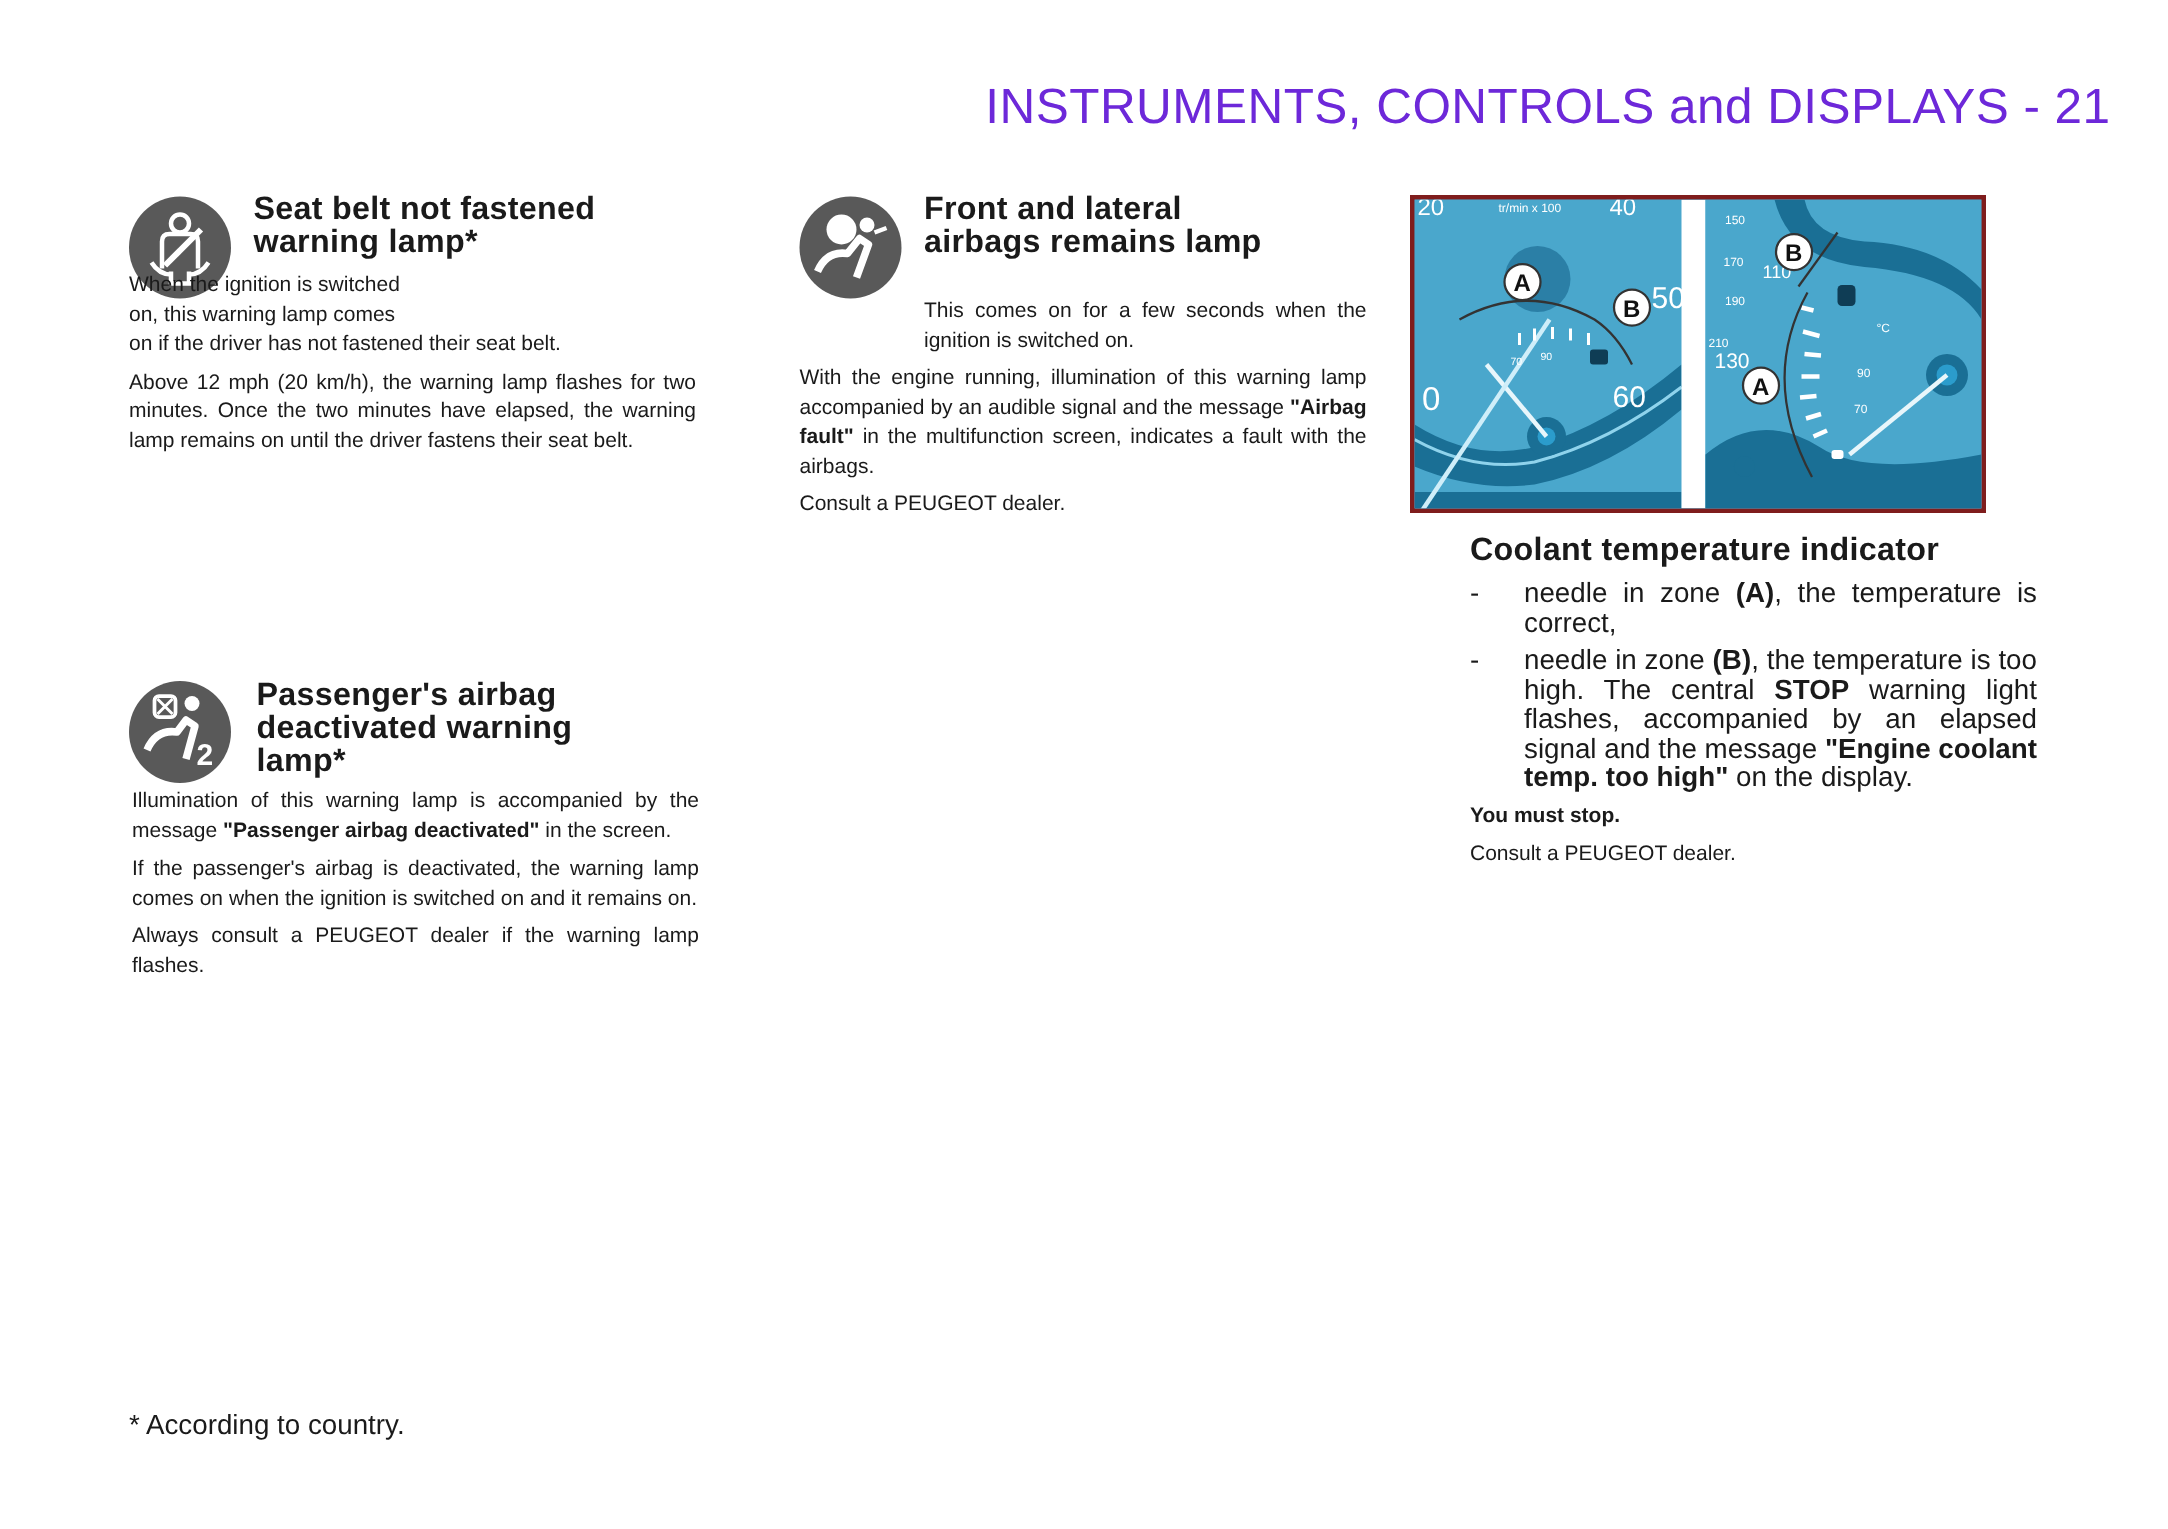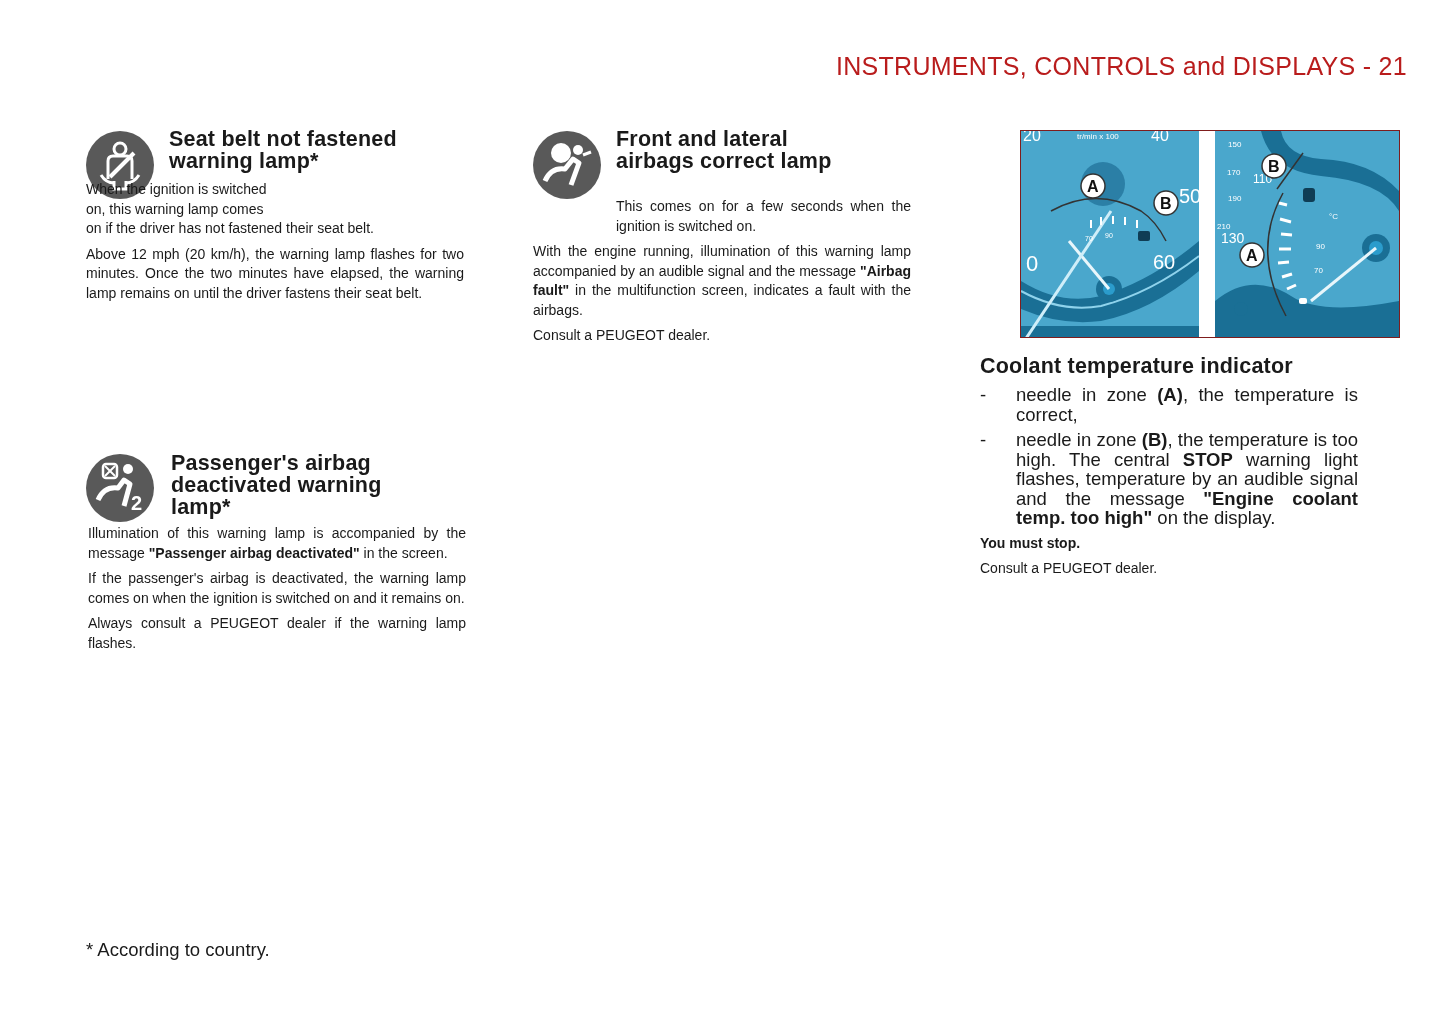--- a/index.html
+++ b/index.html
@@ -1,43 +1,43 @@
 <!DOCTYPE html>
 <html><head>
 <meta charset="utf-8">
 <style>
   html, body { margin: 0; padding: 0; }
   body {
     width: 1445px; height: 1019px; background: #ffffff; position: relative; overflow: hidden;
     font-family: "Liberation Sans", sans-serif; color: #1a1a1a;
   }
   .header-title {
-    position: absolute; top: 52px; right: 38px; font-size: 25px; letter-spacing: 0.3px;
-    color: #b91c1c; white-space: nowrap;
+    position: absolute; top: 52px; right: 38px; font-size: 33px; letter-spacing: 0.3px;
+    color: #6d28d9; white-space: nowrap;
   }
   .col { position: absolute; width: 378px; }
   .icon {
     position: absolute; width: 68px; height: 68px; border-radius: 50%; background: #595959;
     display: flex; align-items: center; justify-content: center; overflow: hidden;
   }
   .icon svg { width: 68px; height: 68px; display: block; }
   .sec-title {
     font-weight: bold; font-size: 21.5px; line-height: 22px; color: #1a1a1a; letter-spacing: 0.2px;
   }
   .para {
     font-size: 14px; line-height: 19.5px; text-align: justify; text-align-last: left; margin: 0 0 6px 0;
   }
   .indent { margin-left: 83px; }
   b { font-weight: bold; }
   .bullet { display: flex; font-size: 18.5px; line-height: 19.5px; margin-bottom: 6px; }
   .bullet .dash { width: 36px; flex: 0 0 36px; }
   .bullet .txt { flex: 1; text-align: justify; text-align-last: left; }
   .footnote { position: absolute; left: 86px; top: 939px; font-size: 18.5px; }
   .figure {
-    position: absolute; left: 1020px; top: 130px; width: 378px; height: 206px; border: 1px solid #7f1d1d;
+    position: absolute; left: 940px; top: 130px; width: 378px; height: 206px; border: 3px solid #7f1d1d;
     background: #4aa7cc; overflow: hidden;
   }
   .figure svg { display: block; }
 </style>
 </head>
 <body>
 
 <div class="header-title">INSTRUMENTS, CONTROLS and DISPLAYS - 21</div>
 
 <div class="icon" style="left:86px; top:131px;">
@@ -91,21 +91,21 @@
   <svg viewBox="0 0 68 68">
     <circle cx="28" cy="22" r="10" fill="#fff"></circle>
     <circle cx="45" cy="19" r="5" fill="#fff"></circle>
     <line x1="50" y1="24" x2="58" y2="21" stroke="#fff" stroke-width="3"></line>
     <path d="M12 50 Q18 36 32 38 L40 28 L46 32 L38 54" fill="none" stroke="#fff" stroke-width="5" stroke-linejoin="round"></path>
   </svg>
 </div>
 <div class="col" style="left:533px; top:128px;">
   <div class="sec-title indent">
     <div>Front and lateral</div>
-    <div>airbags correct lamp</div>
+    <div>airbags remains lamp</div>
   </div>
   <div style="margin-top:25px;">
     <p class="para indent">This comes on for a few seconds when the ignition is switched on.</p>
     <p class="para"><span>With the engine running, illumination of this warning lamp accompanied by an audible signal and the message </span><b>"Airbag fault"</b><span> in the multifunction screen, indicates a fault with the airbags.</span></p>
     <p class="para">Consult a PEUGEOT dealer.</p>
   </div>
 </div>
 
 <div class="figure">
   <svg width="378" height="206" viewBox="0 0 378 206">
@@ -184,19 +184,19 @@
 </div>
 
 <div class="col" style="left:980px; top:355px;">
   <div class="sec-title" style="margin-bottom:8px;">Coolant temperature indicator</div>
   <div class="bullet">
     <span class="dash">-</span>
     <span class="txt"><span>needle in zone </span><b>(A)</b><span>, the temperature is correct,</span></span>
   </div>
   <div class="bullet">
     <span class="dash">-</span>
-    <span class="txt"><span>needle in zone </span><b>(B)</b><span>, the temperature is too high. The central </span><b>STOP</b><span> warning light flashes, temperature by an audible signal and the message </span><b>"Engine coolant temp. too high"</b><span> on the display.</span></span>
+    <span class="txt"><span>needle in zone </span><b>(B)</b><span>, the temperature is too high. The central </span><b>STOP</b><span> warning light flashes, accompanied by an elapsed signal and the message </span><b>"Engine coolant temp. too high"</b><span> on the display.</span></span>
   </div>
   <p class="para" style="font-weight:bold;">You must stop.</p>
   <p class="para">Consult a PEUGEOT dealer.</p>
 </div>
 
 <div class="footnote">*  According to country.</div>
 
 </body></html>

